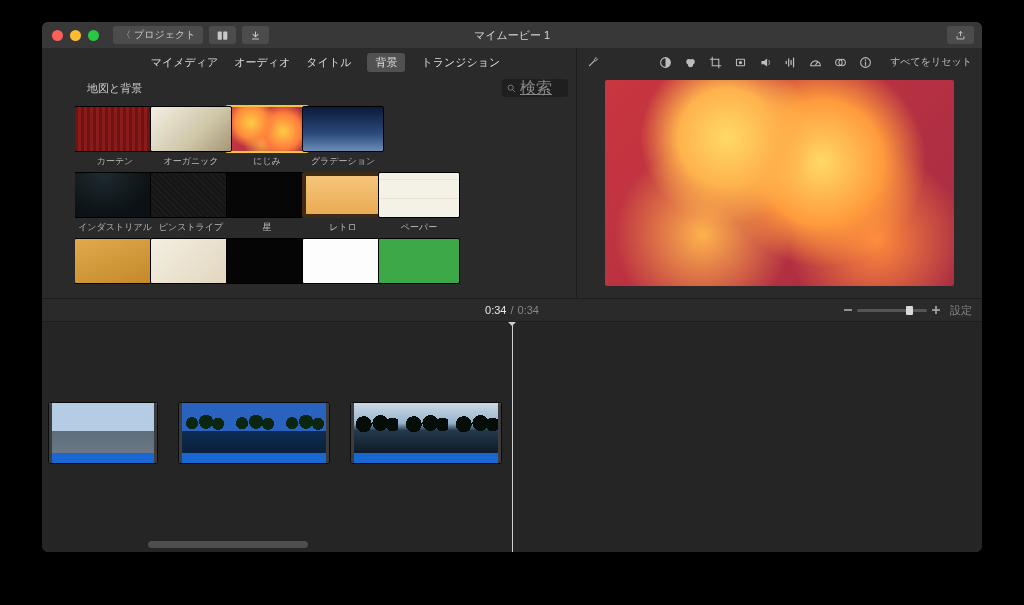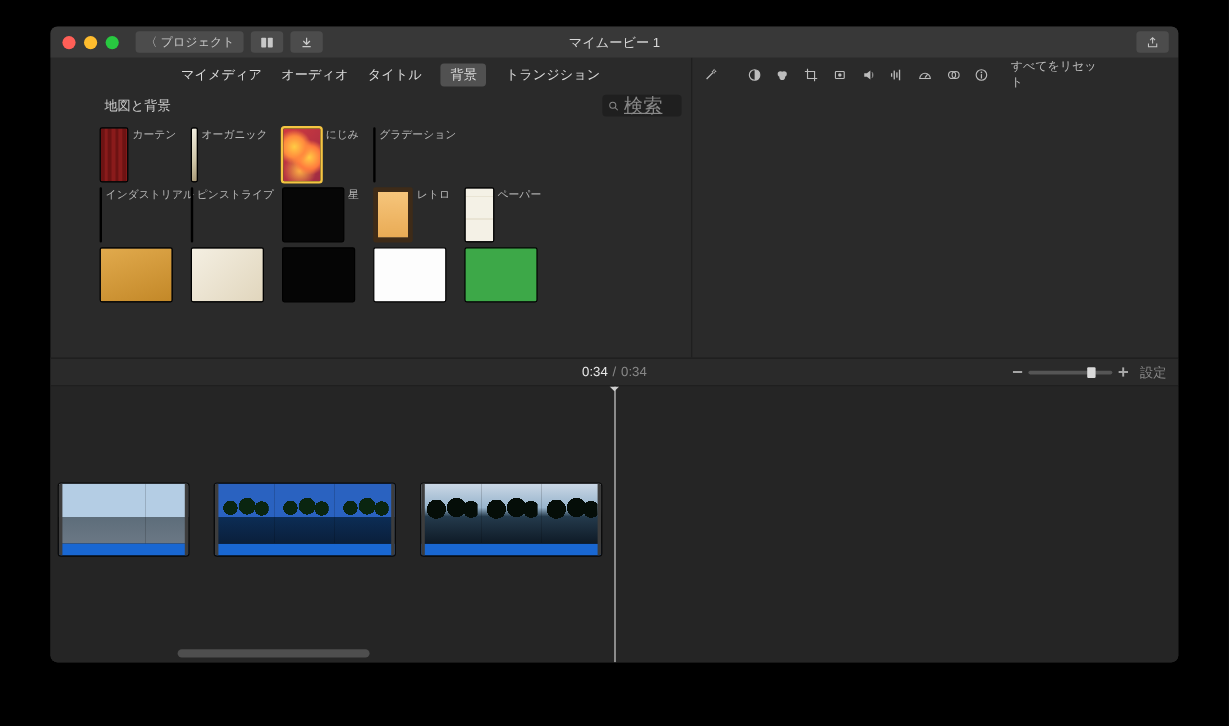--- a/index.html
+++ b/index.html
@@ -21,26 +21,26 @@
   .tabs { height:28px; display:flex; align-items:center; justify-content:center; gap:16px; }
   .tab { color:#dcdcdc; font-size:11px; cursor:default; }
   .tab.sel { background:#515151; padding:2px 8px; border-radius:3px; }
   .subhead { height:24px; display:flex; align-items:center; justify-content:space-between; padding:0 8px; }
   .sub-title { color:#cfcfcf; font-size:11px; padding-left:4px; }
   .search { display:flex; align-items:center; background:#1f1f1f; border-radius:3px; height:18px; width:66px; padding:0 5px; gap:4px; }
   .search svg { width:9px; height:9px; fill:#888; }
   .search span { color:#888; font-size:16px;text-decoration:underline; }
   .grid { flex:1; overflow:hidden; padding:6px 8px; }
   .row { display:flex; gap:12px; margin-bottom:4px; }
-  .thumb-wrap { width:64px; display:flex; flex-direction:row; gap:3px; }
+  .thumb-wrap { width:64px; display:flex; flex-direction:column; align-items:center; gap:3px; }
   .thumb { width:82px; height:46px; border-radius:2px; border:1px solid #000; }
   .thumb.sel { outline:2px solid #f5c542; outline-offset:-1px; }
   .thumb-lab { color:#b8b8b8; font-size:9px; text-align:center; white-space:nowrap; }
   
-  .right-pane { flex:1; background:#2a2a2a; display:flex; flex-direction:row; }
+  .right-pane { flex:1; background:#2a2a2a; display:flex; flex-direction:column; }
   .tool-row { height:28px; display:flex; align-items:center; justify-content:flex-end; padding:0 10px; gap:12px; }
   .tool-row .spacer { flex:1; }
   .tool-row svg { width:13px; height:13px; fill:#bcbcbc; }
   .tool-row .magic { fill:#bcbcbc; }
   .reset { color:#bcbcbc; font-size:10px; margin-left:6px; }
   .preview-box { flex:1; display:flex; align-items:center; justify-content:center; padding:4px 28px 12px; }
   .preview { width:100%; height:100%; border-radius:2px; overflow:hidden; position:relative; }
   
   .timehead { height:24px; background:#2a2a2a; border-top:1px solid #1d1d1d; border-bottom:1px solid #1d1d1d; display:flex; align-items:center; position:relative; }
   .time-center { position:absolute; left:50%; transform:translateX(-50%); font-size:11px; display:flex; gap:4px; }

